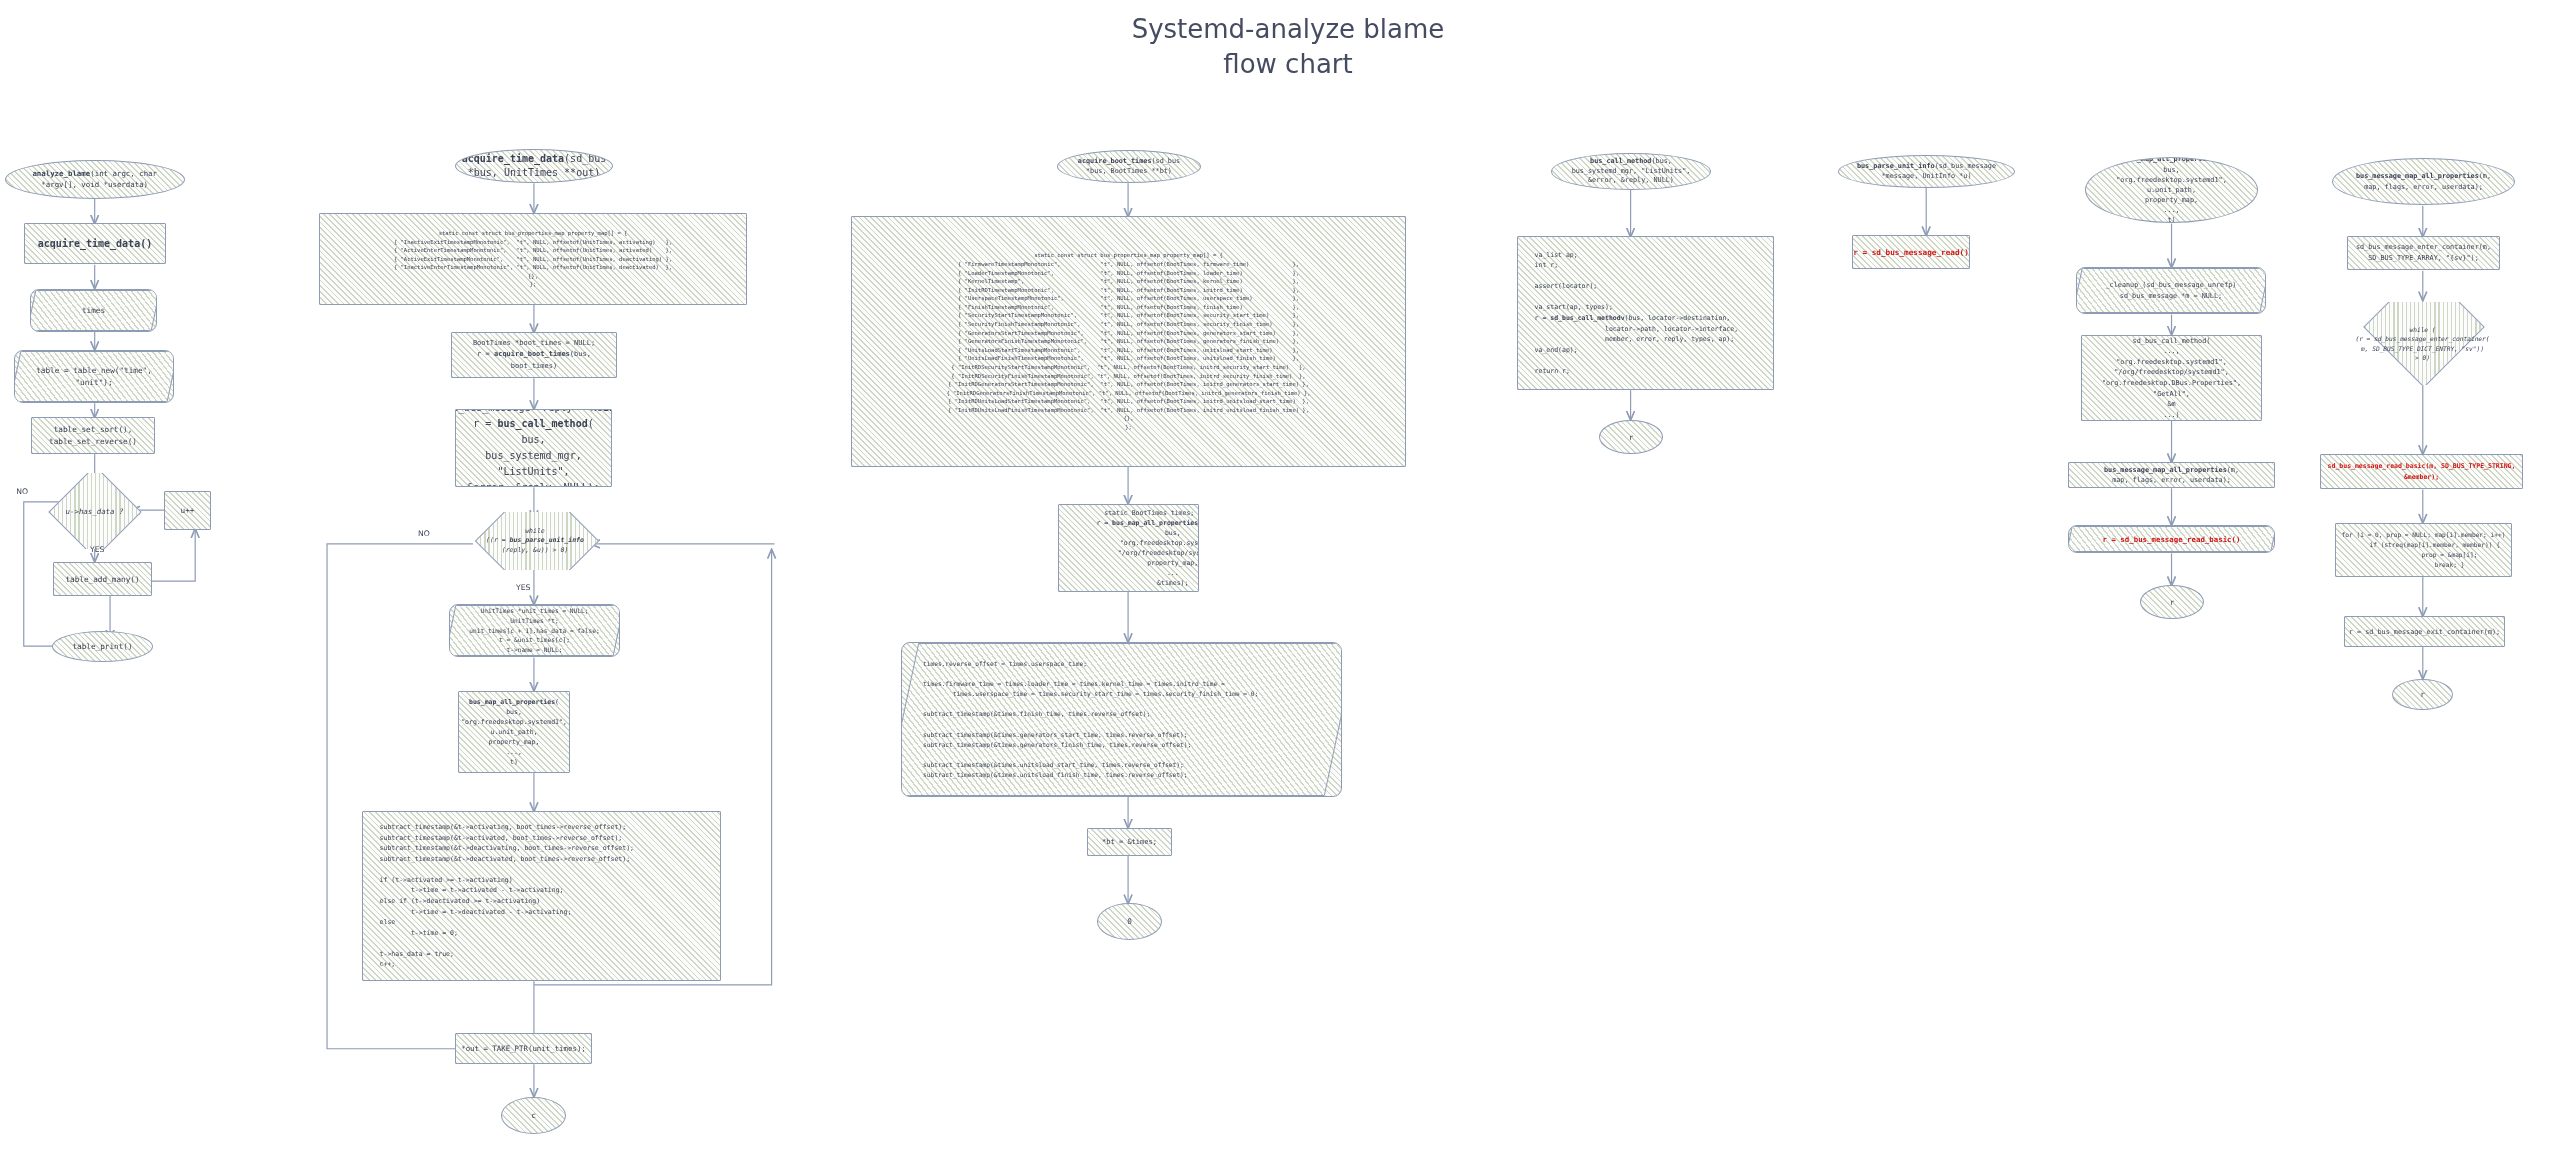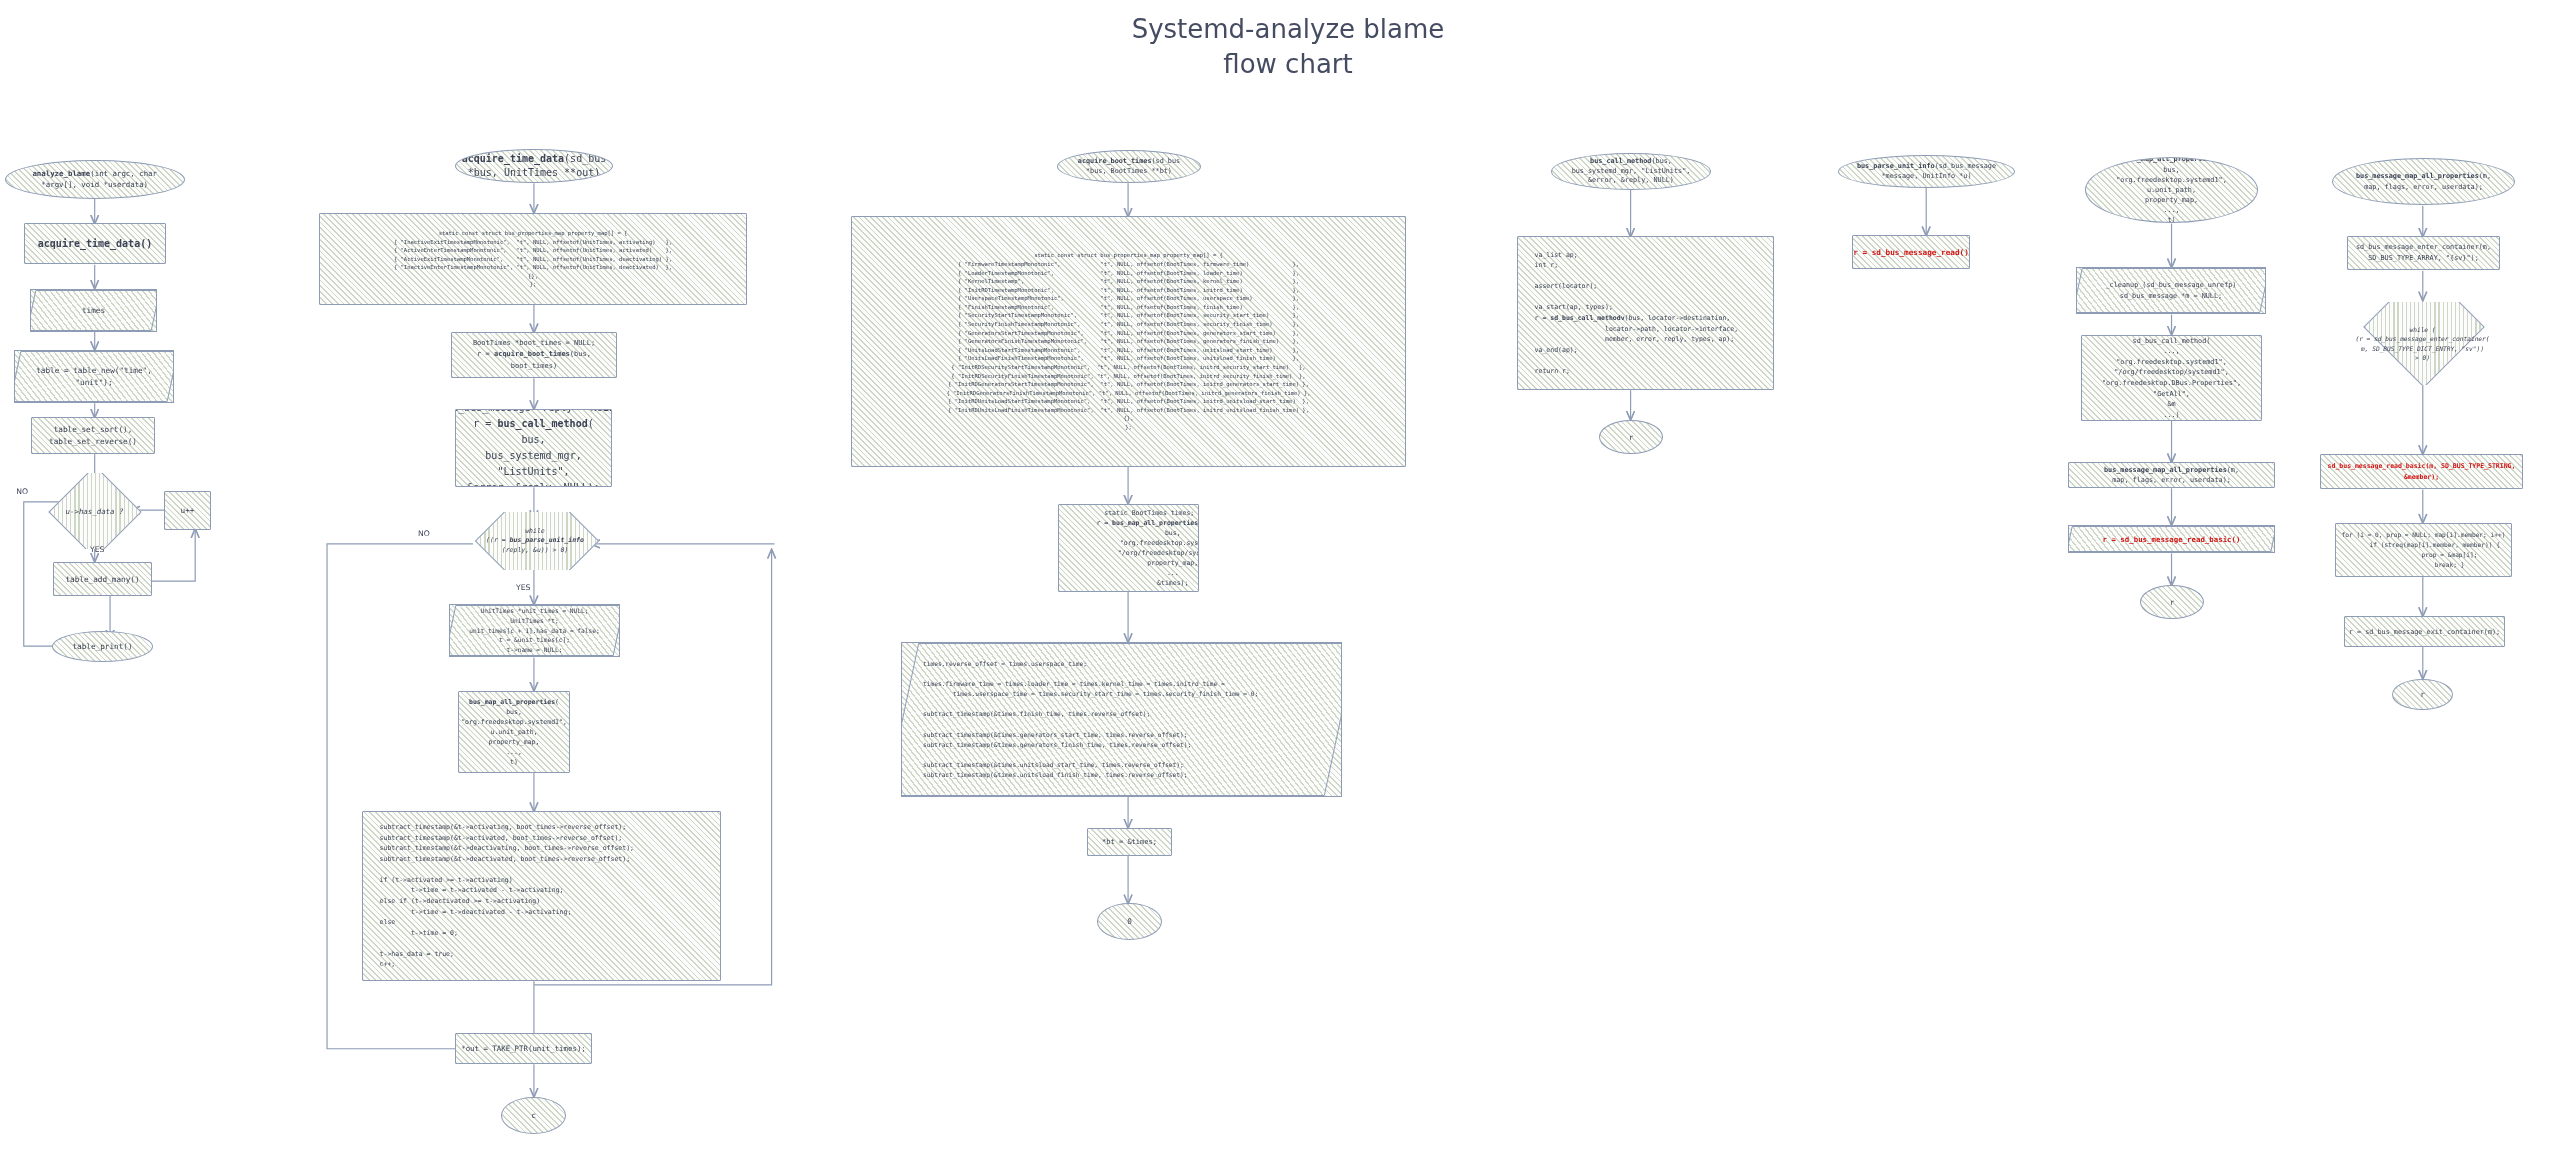--- a/index.html
+++ b/index.html
@@ -18,21 +18,21 @@
     border:1.2px solid #8d9bb5;
     color:#3d4356;
     display:flex;align-items:center;justify-content:center;
     text-align:center;white-space:pre;
     background-color:#fbfcfb;
     background-image:repeating-linear-gradient(45deg,rgba(138,160,115,.40) 0 1.2px,rgba(255,255,255,0) 1.2px 4.1px);
     overflow:hidden;
   }
   .rect{border-radius:1px;}
   .term{border-radius:50%/50%;}
-  .par{border-radius:0;}
+  .par{border-radius:9px;}
   .par .inner{display:block;}
   .diamond{border:none;background:none;background-image:none;font-style:italic;}
   .diamond .dbody{
     position:absolute;inset:0;
     background-color:#fbfcfb;
     background-image:repeating-linear-gradient(45deg,rgba(138,160,115,.40) 0 1.2px,rgba(255,255,255,0) 1.2px 4.1px);
     border:1.2px solid #8d9bb5;
     transform:rotate(45deg) ;
   }
   .paraBG{

